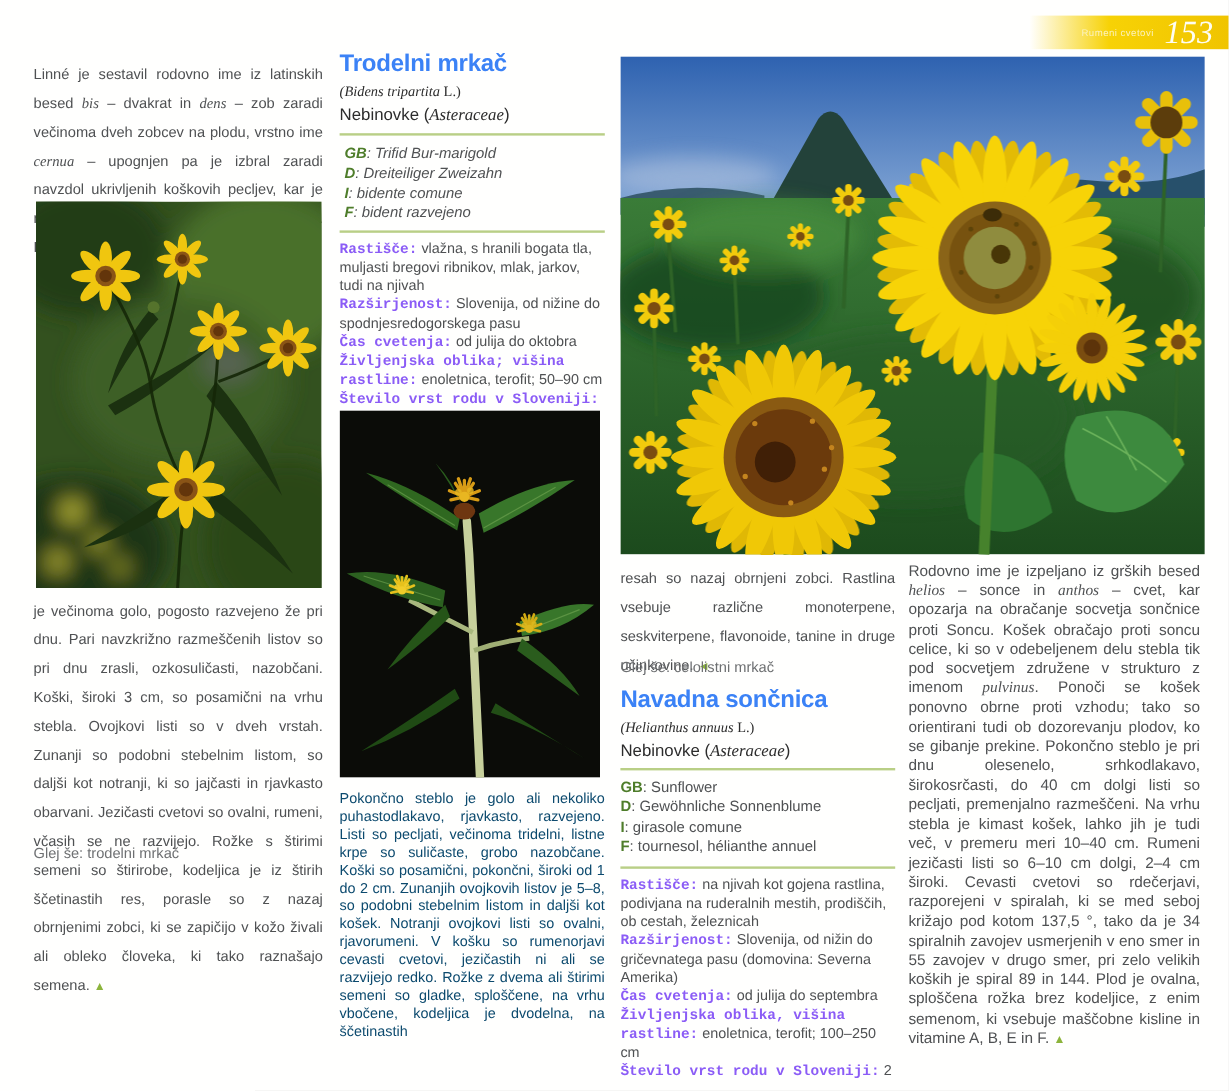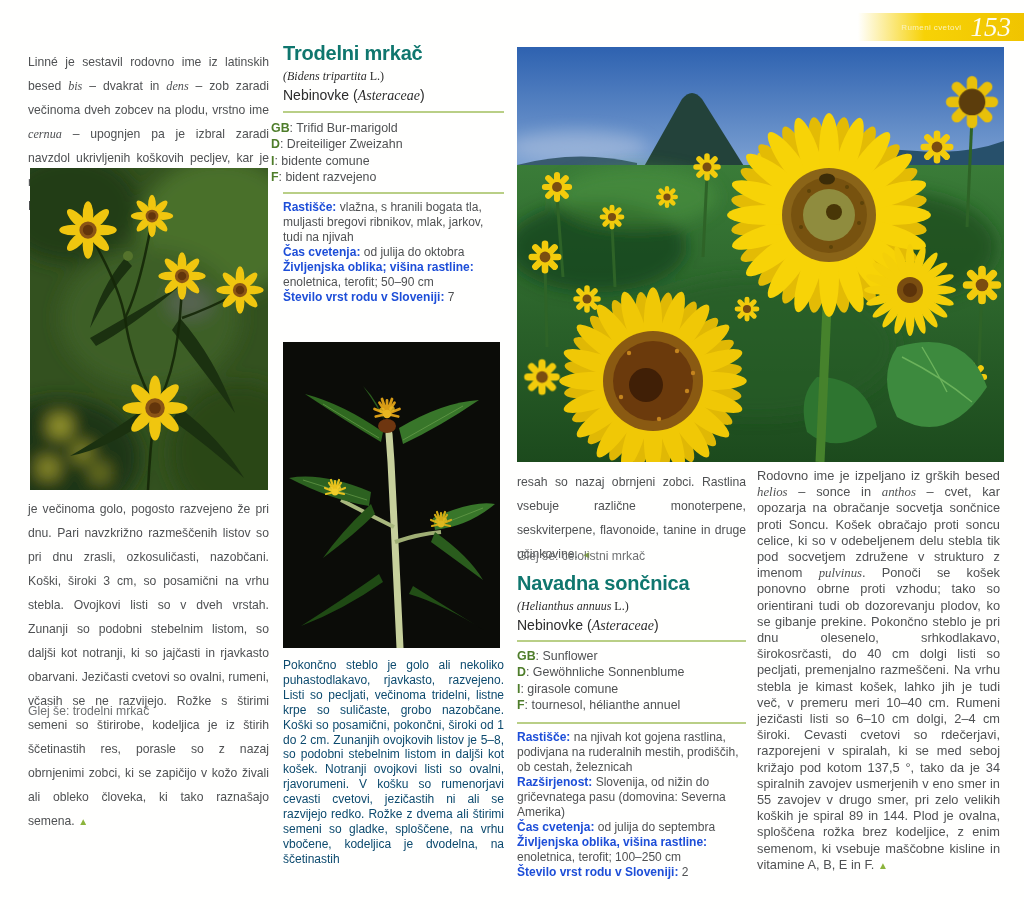--- a/index.html
+++ b/index.html
@@ -7,28 +7,28 @@
         font-family:"Liberation Sans",sans-serif;color:#4f5153;}
   .abs{position:absolute;}
   p{margin:0;}
   .justify{text-align:justify;}
   .body-sm{font-size:12.2px;line-height:24px;color:#4f5153;}
   .body-mid{font-size:12px;line-height:14.9px;color:#0c4a6e;}
   .body-lg{font-size:12.8px;line-height:16.2px;color:#4f5153;}
   .lat{font-family:"Liberation Serif",serif;font-style:italic;}
   .see{color:#6e7072;font-size:12.2px;line-height:15.2px;margin-top:1px;}
   .marker{color:#8cb43c;font-size:10px;}
-  h2.spec{margin:0;font-size:20px;line-height:22px;font-weight:700;color:#0f766e;letter-spacing:-0.2px;}
+  h2.spec{margin:0;font-size:20px;line-height:22px;font-weight:700;color:#3b82f6;letter-spacing:-0.2px;}
   .latin-line{font-size:12px;line-height:19px;color:#2c2c2c;margin-top:3px;}
   .family-line{font-size:14px;line-height:18px;color:#2c2c2c;}
   .rule{height:2px;background:#b9cf86;}
   .name-row{font-size:12.4px;line-height:16.4px;color:#4f5153;}
   .name-row b{color:#4e7d2a;font-weight:700;}
   .detail{font-size:12px;line-height:15px;color:#4f5153;}
-  .detail b{color:#1d4ed8;font-weight:700;}
+  .detail b{color:#8b5cf6;font-weight:700;font-family:Liberation Mono, monospace;}
   .detail + .detail{margin-top:0;}
   .photo{display:block;}
   .hdr{position:absolute;top:13px;left:858px;right:0;height:28px;
        background:linear-gradient(90deg,rgba(250,222,70,0) 0%,#f7d206 40%,#f0c400 100%);
        display:flex;align-items:center;justify-content:flex-end;gap:9px;padding-right:13px;box-sizing:border-box;}
   .hdr-label{font-size:8px;letter-spacing:0.4px;color:#fbf2bd;text-transform:none;text-align:center;}
   .hdr-num{font-family:"Liberation Serif",serif;font-style:italic;font-size:27px;color:#fefdf2;line-height:27px;}
 </style>
 </head>
 <body>
@@ -100,30 +100,31 @@
   <p class="abs justify body-sm" style="left:28px;top:497px;width:241px;"><span>je večinoma golo, pogosto razvejeno že pri dnu. Pari navzkrižno razmeščenih listov so pri dnu zrasli, ozkosuličasti, nazobčani. Koški, široki 3 cm, so posamični na vrhu stebla. Ovojkovi listi so v dveh vrstah. Zunanji so podobni stebelnim listom, so daljši kot notranji, ki so jajčasti in rjavkasto obarvani. Jezičasti cvetovi so ovalni, rumeni, včasih se ne razvijejo. Rožke s štirimi semeni so štirirobe, kodeljica je iz štirih ščetinastih res, porasle so z nazaj obrnjenimi zobci, ki se zapičijo v kožo živali ali obleko človeka, ki tako raznašajo semena. </span><span class="marker">▲</span></p>
   <p class="abs see" style="left:28px;top:703px;width:241px;">Glej še: trodelni mrkač</p>
 
   <div class="abs" style="left:283px;top:42px;width:221px;">
     <h2 class="spec">Trodelni mrkač</h2>
     <div class="latin-line"><span class="lat">(</span><span class="lat">Bidens tripartita</span><span style="font-family:'Liberation Serif',serif;"> L.)</span></div>
     <div class="family-line"><span>Nebinovke (</span><span class="lat">Asteraceae</span><span>)</span></div>
   </div>
   <div class="abs rule" style="left:283px;top:111px;width:221px;"></div>
 
-  <div class="abs" style="left:271px;top:120px;width:221px;">
+  <div class="abs" style="left:287px;top:120px;width:221px;font-style:italic;">
     <div class="name-row"><b>GB</b><span>:</span><span> Trifid Bur-marigold</span></div>
     <div class="name-row"><b>D</b><span>:</span><span> Dreiteiliger Zweizahn</span></div>
     <div class="name-row"><b>I</b><span>:</span><span> bidente comune</span></div>
     <div class="name-row"><b>F</b><span>:</span><span> bident razvejeno</span></div>
   </div>
   <div class="abs rule" style="left:283px;top:192px;width:221px;"></div>
 
   <div class="abs" style="left:283px;top:200px;width:221px;">
     <p class="detail"><b>Rastišče:</b><span> vlažna, s hranili bogata tla, muljasti bregovi ribnikov, mlak, jarkov, tudi na njivah</span></p>
+    <p class="detail"><b>Razširjenost:</b><span> Slovenija, od nižine do spodnjesredogorskega pasu</span></p>
     <p class="detail"><b>Čas cvetenja:</b><span> od julija do oktobra</span></p>
     <p class="detail"><b>Življenjska oblika; višina rastline:</b><span> enoletnica, terofit; 50–90 cm</span></p>
     <p class="detail"><b>Število vrst rodu v Sloveniji:</b><span> 7</span></p>
   </div>
 
   <svg class="abs photo" style="left:283px;top:342px;" width="217" height="306" viewBox="0 0 217 306" role="img">
     <defs>
       <g id="spiky">
         <path fill="none" stroke-width="2.2" stroke-linecap="round" d="M0 0 L0 -11 M0 0 L6 -9 M0 0 L10 -4 M0 0 L-6 -9 M0 0 L-10 -4 M0 0 L9 2 M0 0 L-9 2 M0 0 L4 -12 M0 0 L-4 -12"></path>
         <circle r="3.4" stroke="none"></circle>

